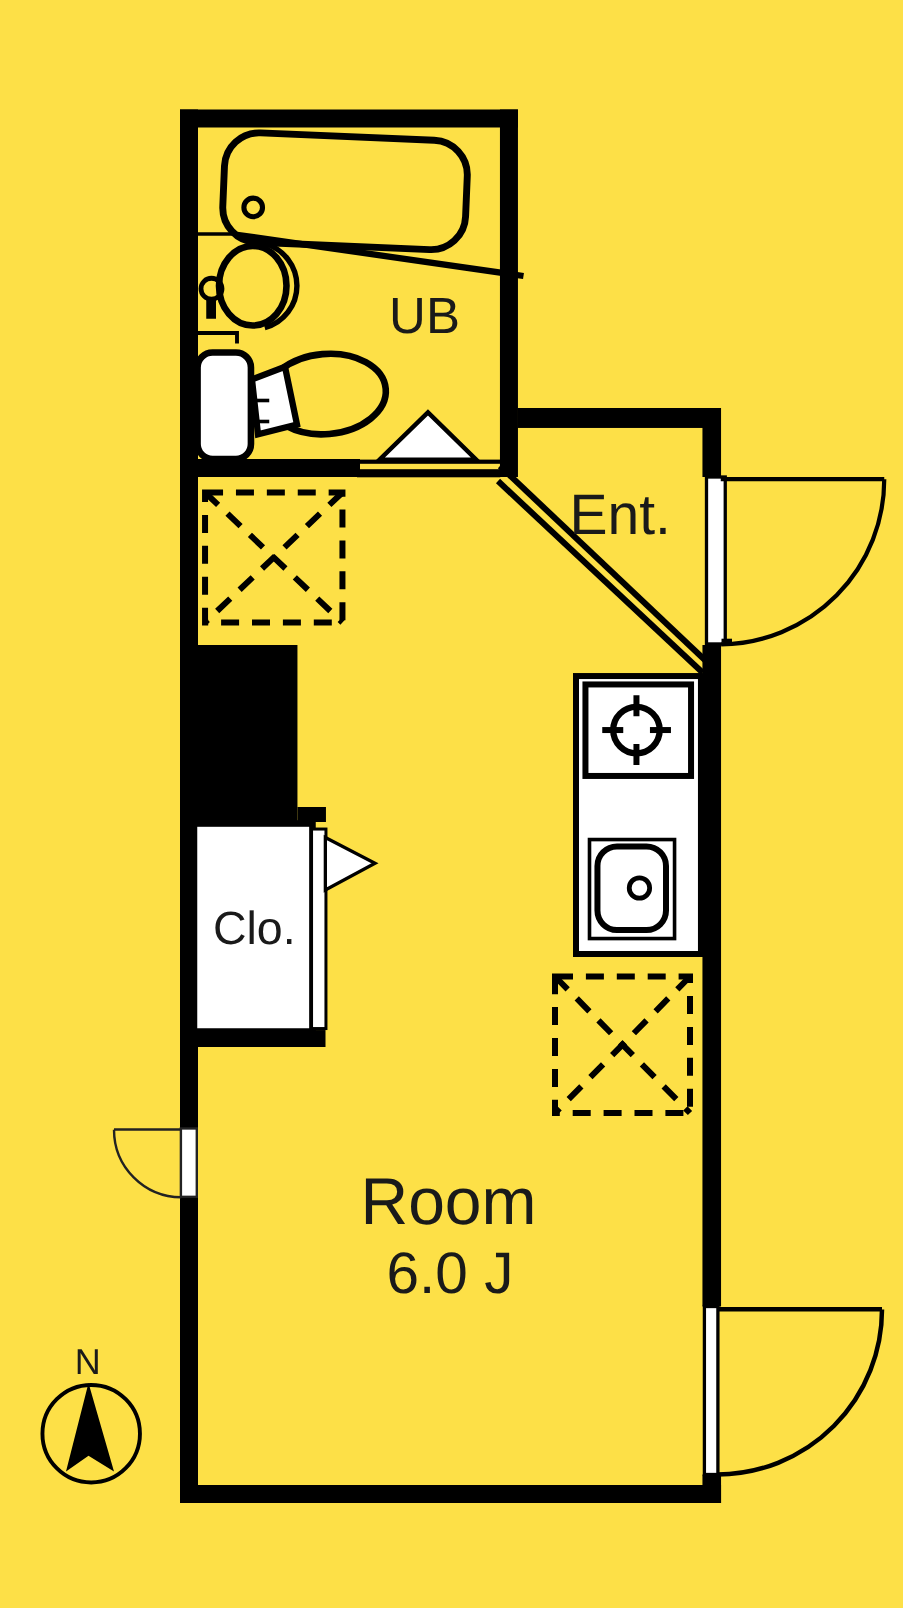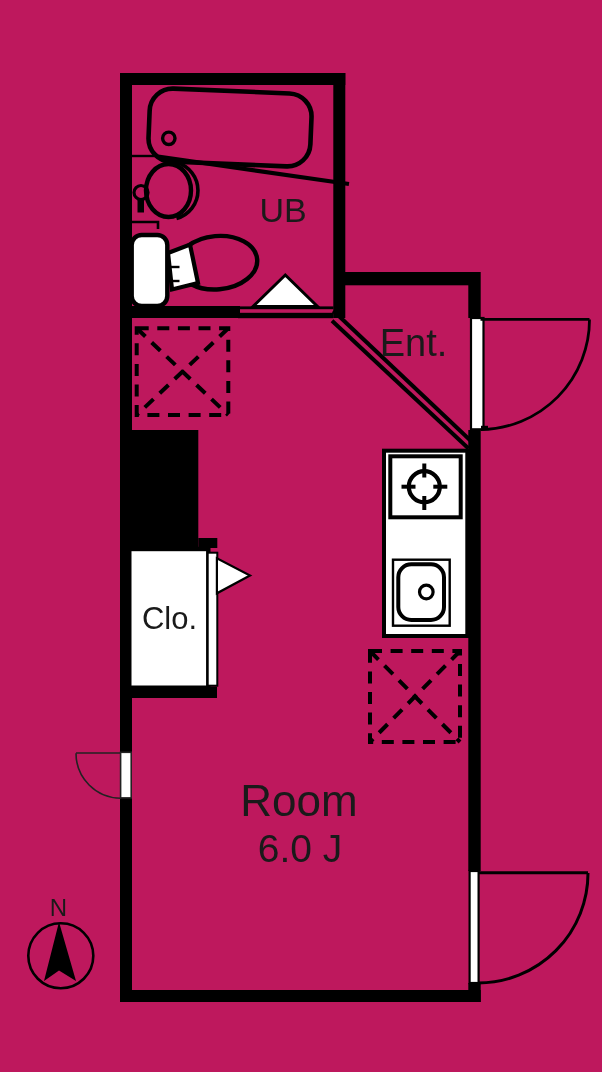--- a/index.html
+++ b/index.html
@@ -1,16 +1,16 @@
 <!DOCTYPE html>
 <html><head>
 <meta charset="utf-8">
 <style>
   html,body{margin:0;padding:0;background:#ffffff;}
-  .stage{position:relative;width:602px;height:1072px;background:#be185d;overflow:hidden;
+  .stage{position:relative;width:602px;height:1072px;background:#fde047;overflow:hidden;
          font-family:"Liberation Sans", sans-serif;}
   svg{position:absolute;left:0;top:0;display:block;}
   .wall{fill:#000000;stroke:none;}
   .fix{fill:none;stroke:#000000;}
   .fixw{fill:#ffffff;stroke:#000000;}
   .thin{fill:#ffffff;stroke:#222222;}
   .thinl{fill:none;stroke:#222222;}
   .dash{fill:none;stroke:#000000;stroke-width:4;stroke-dasharray:12 8.6;}
   .lbl{fill:#1a1a1a;stroke:none;text-anchor:middle;}
 </style>

